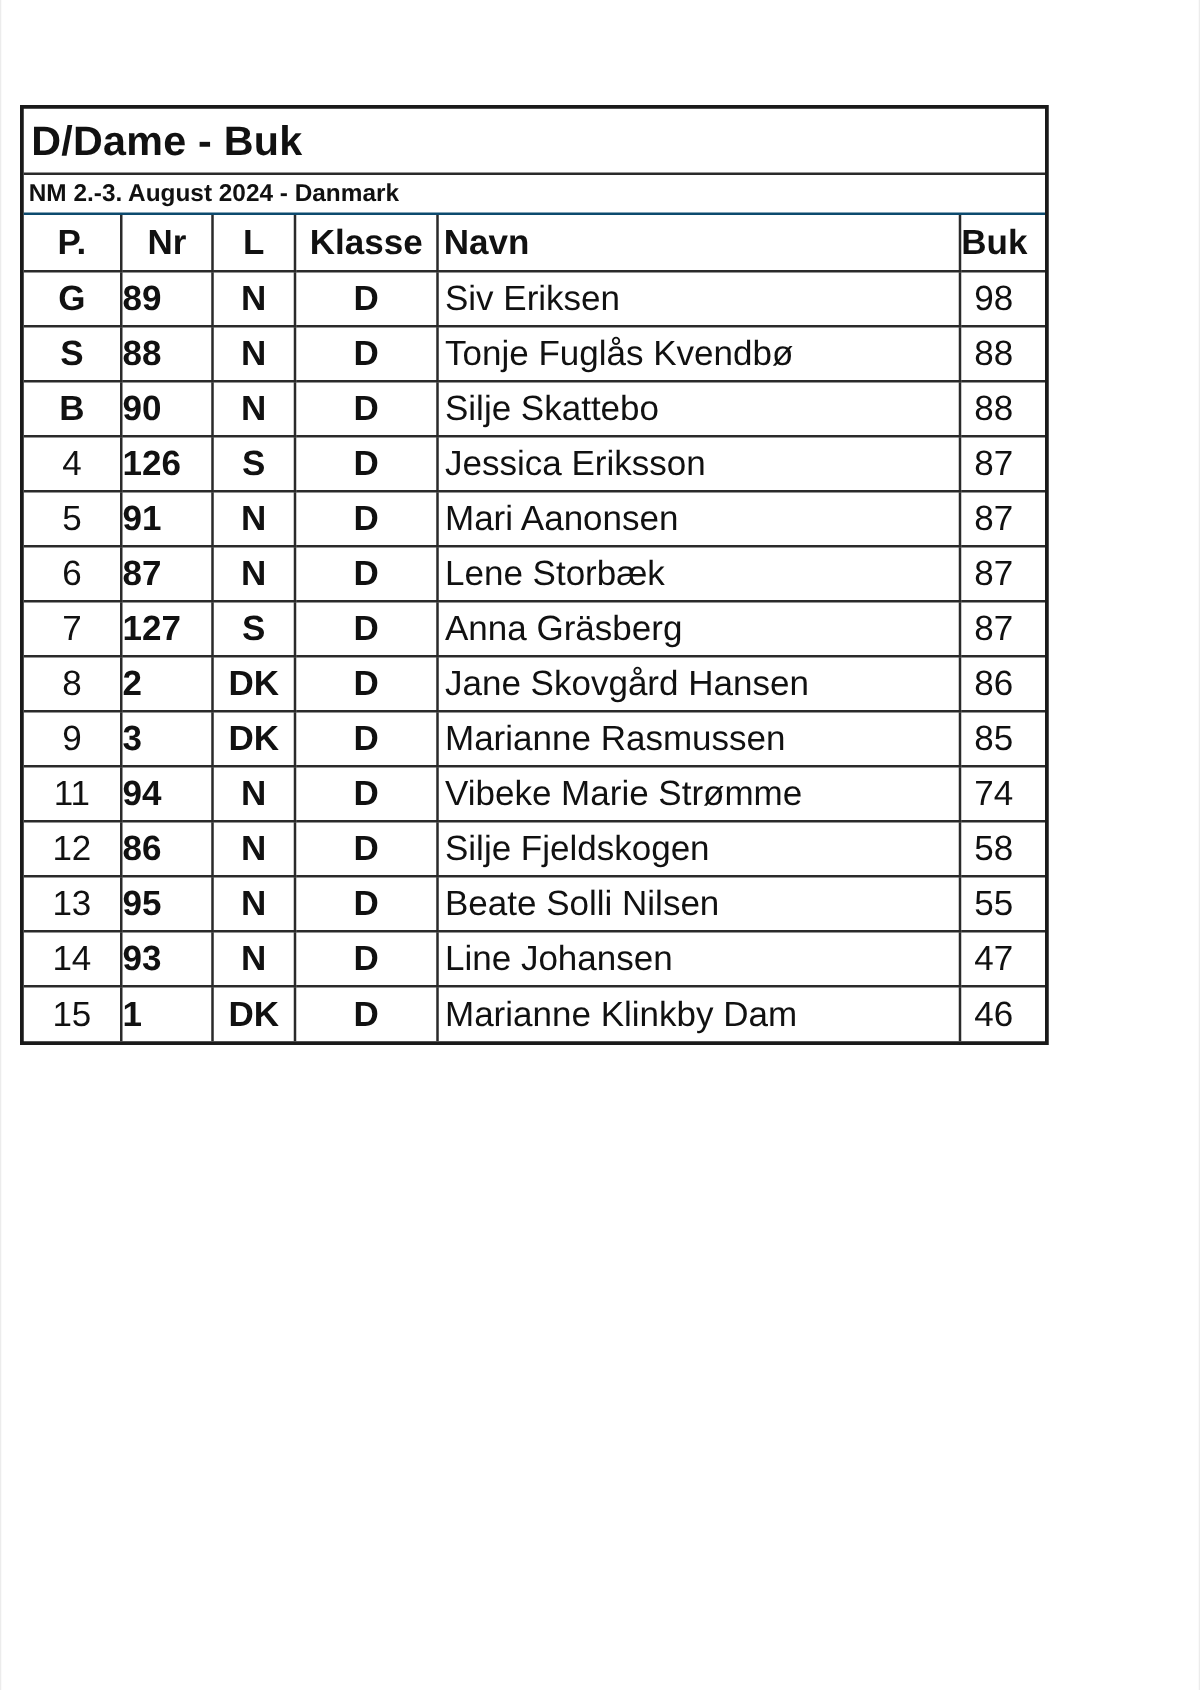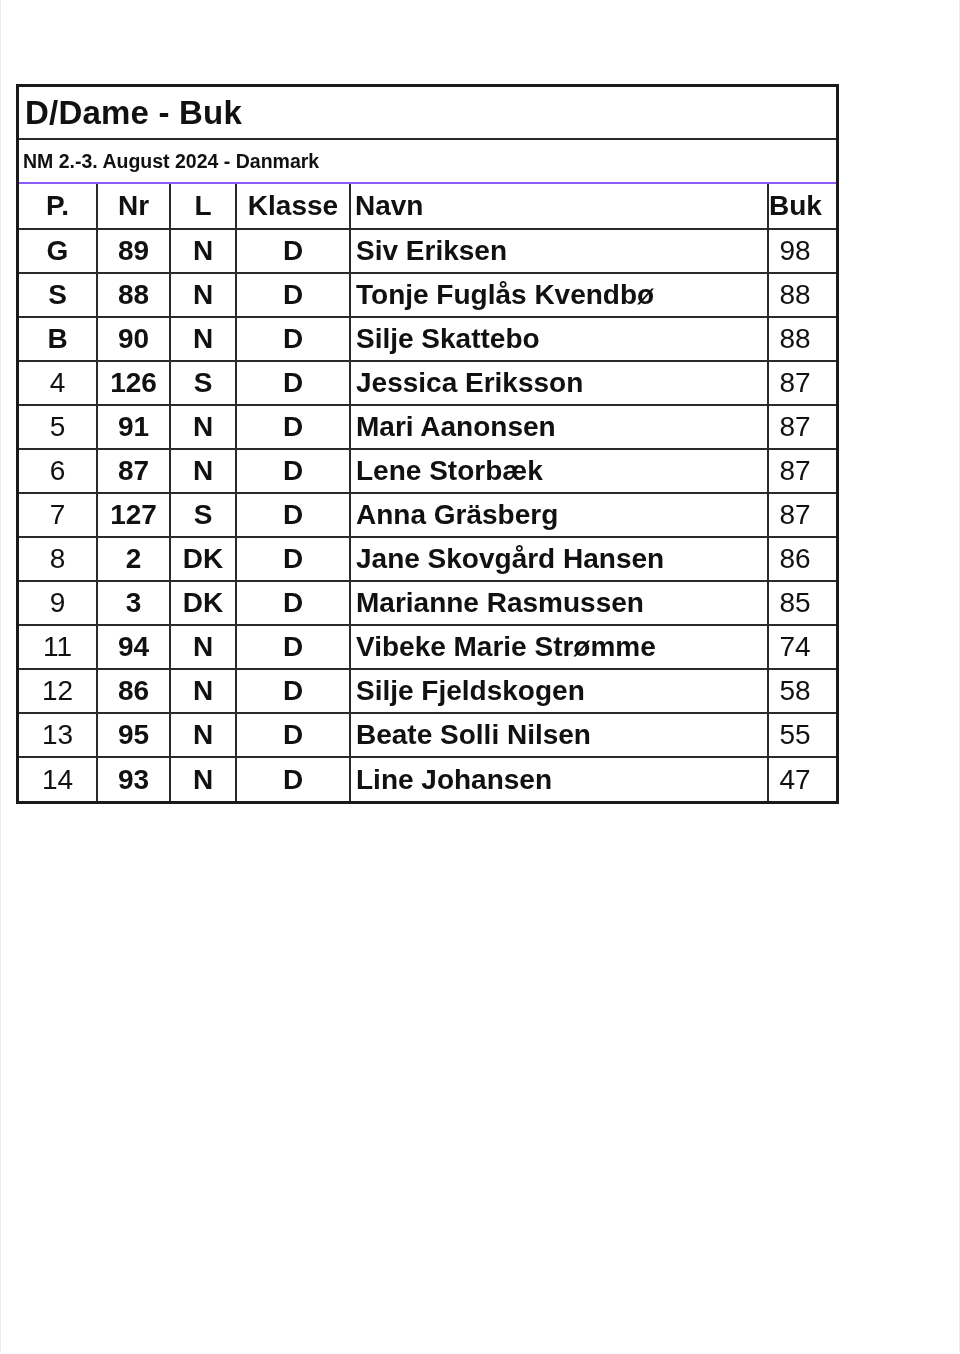--- a/index.html
+++ b/index.html
@@ -37,22 +37,22 @@
       border-bottom: 2px solid #2a2a2a;
       box-sizing: border-box;
       display: flex;
       align-items: center;
       padding-left: 6px;
       font-weight: bold;
       font-size: 33px;
       letter-spacing: 0.2px;
     }
     .subtitle-row {
-      height: 44px;
-      border-bottom: 2px solid #8b5cf6;
+      height: 32px;
+      border-bottom: 2px solid #0c4a6e;
       box-sizing: border-box;
       display: flex;
       align-items: center;
       padding-left: 4px;
       font-weight: bold;
       font-size: 19.5px;
     }
     table {
       border-collapse: collapse;
       width: 100%;
@@ -72,24 +72,24 @@
     tr:last-child td { border-bottom: none; }
     thead th {
       height: 45px;
       font-weight: bold;
       text-align: center;
     }
     thead th.navn-h { text-align: left; padding-left: 4px; margin-top: 48px; }
     thead th.buk-h { text-align: right; padding-right: 18px; }
     td.c-p { text-align: center; font-weight: normal; }
     td.c-p.medal { font-weight: bold; }
-    td.c-nr { text-align: center; font-weight: bold; }
+    td.c-nr { font-weight: bold; }
     td.c-l { text-align: center; font-weight: bold; }
     td.c-k { text-align: center; font-weight: bold; }
-    td.c-navn { text-align: left; padding-left: 5px; font-weight: bold; }
+    td.c-navn { text-align: left; padding-left: 5px; font-weight: normal; }
     td.c-buk { text-align: center; padding-right: 15px; font-weight: normal; }
     col.w-p { width: 78px; }
     col.w-nr { width: 73px; }
     col.w-l { width: 66px; }
     col.w-k { width: 114px; }
     col.w-navn { width: 418px; }
     col.w-buk { width: 68px; }
   </style>
 </head>
 <body>
@@ -215,16 +215,24 @@
             <td class="c-buk">55</td>
           </tr>
           <tr>
             <td class="c-p">14</td>
             <td class="c-nr">93</td>
             <td class="c-l">N</td>
             <td class="c-k">D</td>
             <td class="c-navn">Line Johansen</td>
             <td class="c-buk">47</td>
           </tr>
+          <tr>
+            <td class="c-p">15</td>
+            <td class="c-nr">1</td>
+            <td class="c-l">DK</td>
+            <td class="c-k">D</td>
+            <td class="c-navn">Marianne Klinkby Dam</td>
+            <td class="c-buk">46</td>
+          </tr>
         </tbody>
     </table>
   </div>
 </div>
 
 </body></html>

